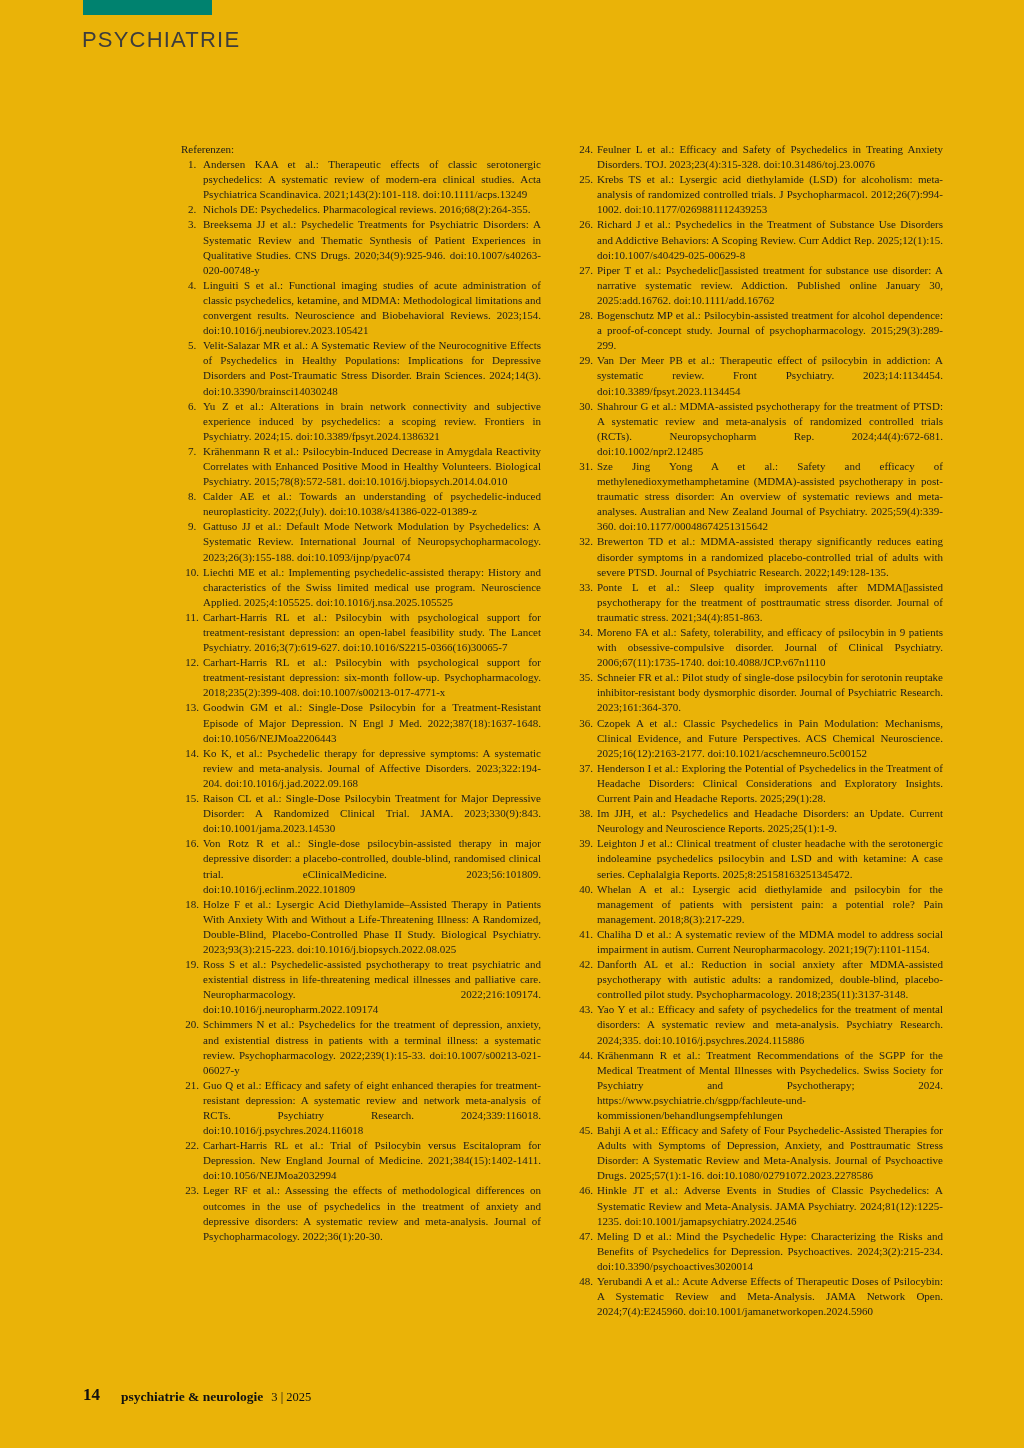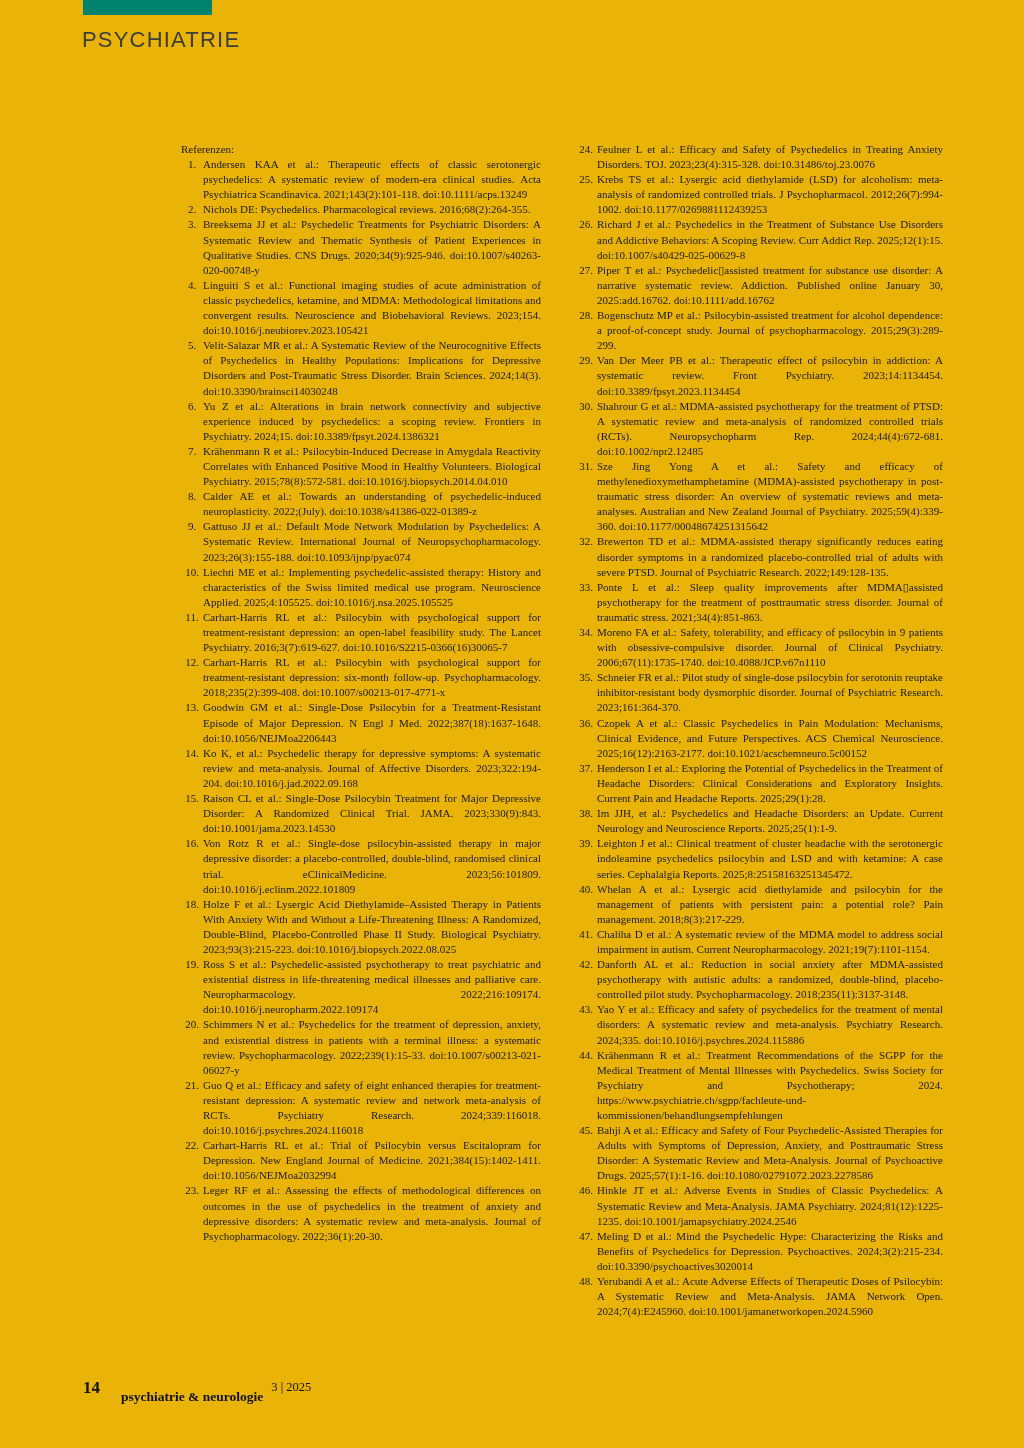--- a/index.html
+++ b/index.html
@@ -41,21 +41,21 @@
   .col-right { left: 575px; width: 368px; }
   .ref-heading { text-align: left; }
   .ref-item { display: flex; }
   .ref-num  { flex: 0 0 22px; text-align: center; }
   .ref-text { flex: 1; }
   .footer {
     position: absolute;
     left: 83px;
     top: 1370px;
     display: flex;
-    align-items: center;
+    align-items: flex-end;
     color: #111111;
   }
   .page-num {
     font-size: 17px;
     font-weight: 700;
   }
   .journal-name {
     margin-left: 21px;
     font-size: 13.5px;
     font-weight: 700;

